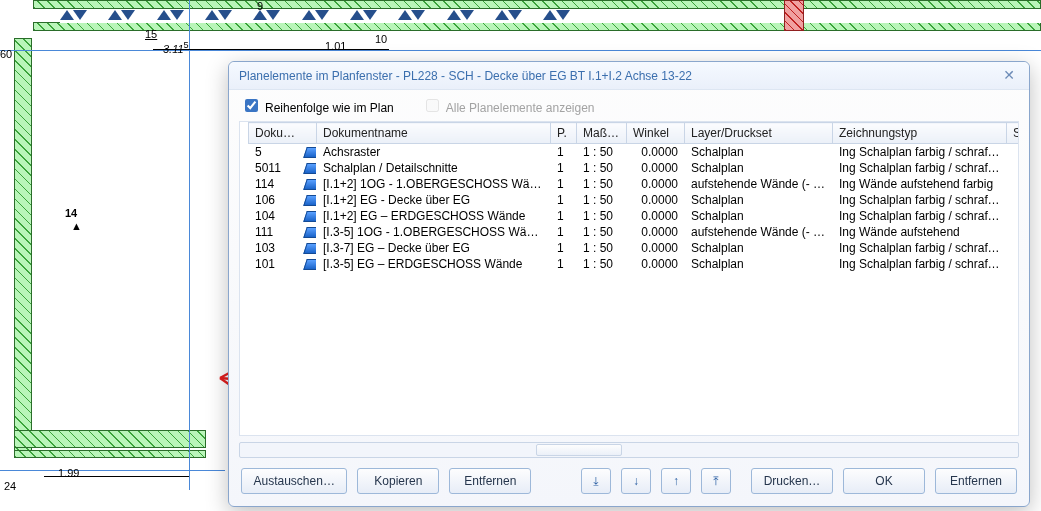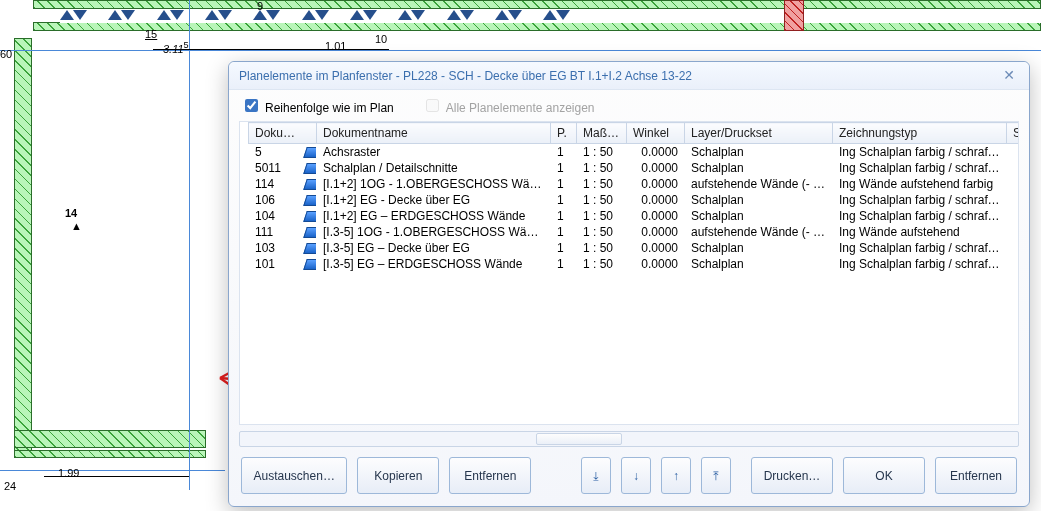--- a/index.html
+++ b/index.html
@@ -46,21 +46,21 @@
              border-left:1px solid transparent; border-right:1px solid transparent; font-size:12px;}
   .docicon { display:inline-block; width:14px; height:11px;
              background:linear-gradient(#5aa0ff,#1a63c8); border:1px solid #144a94;
              transform:skewX(-18deg); margin-right:2px; vertical-align:-2px;}
   .hscroll { height:16px; margin:6px 10px 0 10px; border:1px solid #c9d5e6; border-radius:2px;
              background:#f2f5fb; position:relative;}
   .hscroll .thumb { position:absolute; left:38%; top:1px; bottom:1px; width:86px;
                      border:1px solid #c9d5e6; border-radius:2px;
                      background:linear-gradient(#fdfdfd,#ebf0f8);}
   .btnrow { display:flex; align-items:center; gap:10px; padding:10px 12px 12px 12px;}
-  .btn { min-width:82px; height:37px; padding:0 12px;
+  .btn { min-width:82px; height:26px; padding:0 12px;
          background:linear-gradient(#fdfdfe,#e7edf7);
          border:1px solid #9db8d9; border-radius:3px; color:#26364d;
          font-size:12px; cursor:pointer; display:inline-flex; align-items:center; justify-content:center;}
   .ibtn { min-width:30px; padding:0 6px;}
   .spacer { flex:1;}
   .icon-arrow { font-family: "Segoe UI Symbol", sans-serif; color:#2b5fa3; font-size:12px;}
   
   .anno { position:absolute; pointer-events:none; }
 </style>
 </head>
@@ -222,21 +222,21 @@
             <td>1</td>
             <td>1 : 50</td>
             <td style="text-align:right">0.0000</td>
             <td>aufstehende Wände (- - -)</td>
             <td>Ing Wände aufstehend</td>
             <td style="text-align:right">1.0000</td>
           </tr>
           <tr>
             <td>103</td>
             <td><span class="docicon"></span></td>
-            <td>[I.3-5] EG – Decke über EG</td>
+            <td>[I.3-7] EG – Decke über EG</td>
             <td>1</td>
             <td>1 : 50</td>
             <td style="text-align:right">0.0000</td>
             <td>Schalplan</td>
             <td>Ing Schalplan farbig / schraffur</td>
             <td style="text-align:right">1.0000</td>
           </tr>
           <tr>
             <td>101</td>
             <td><span class="docicon"></span></td>

